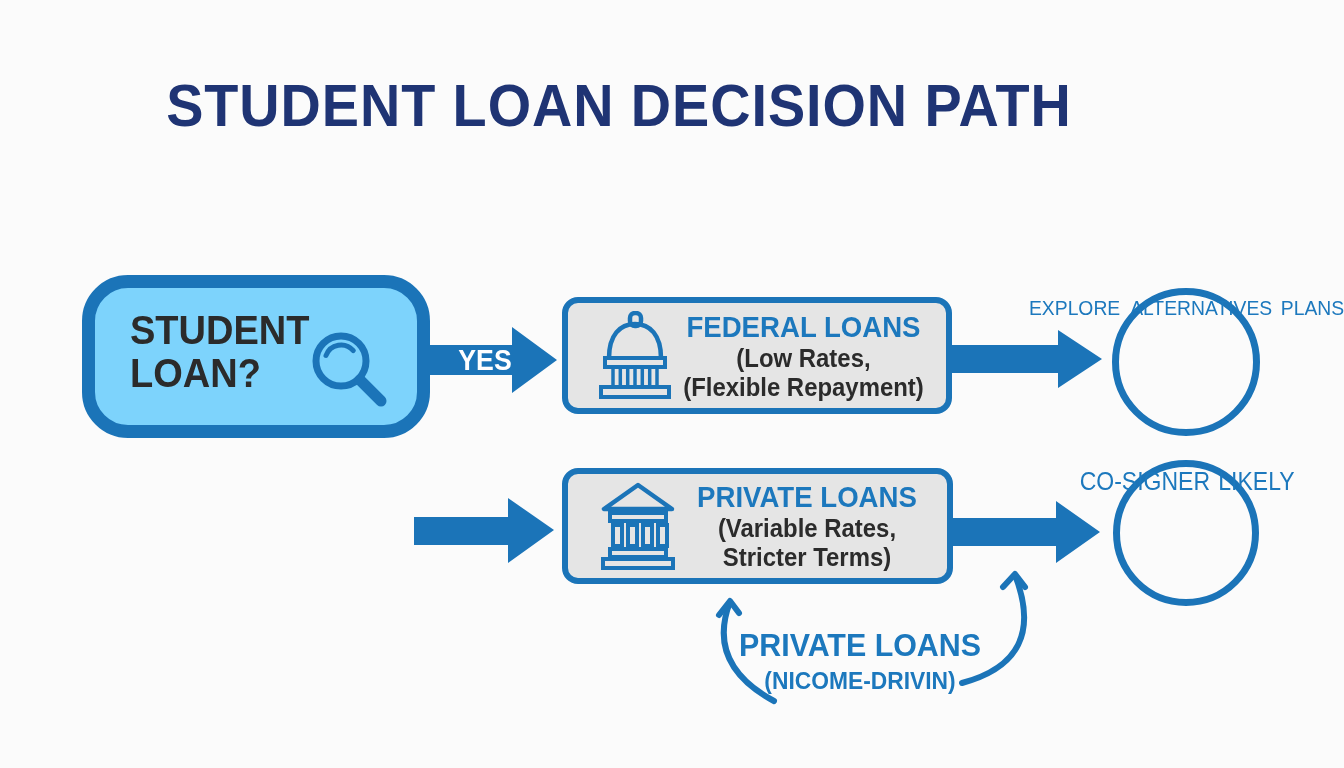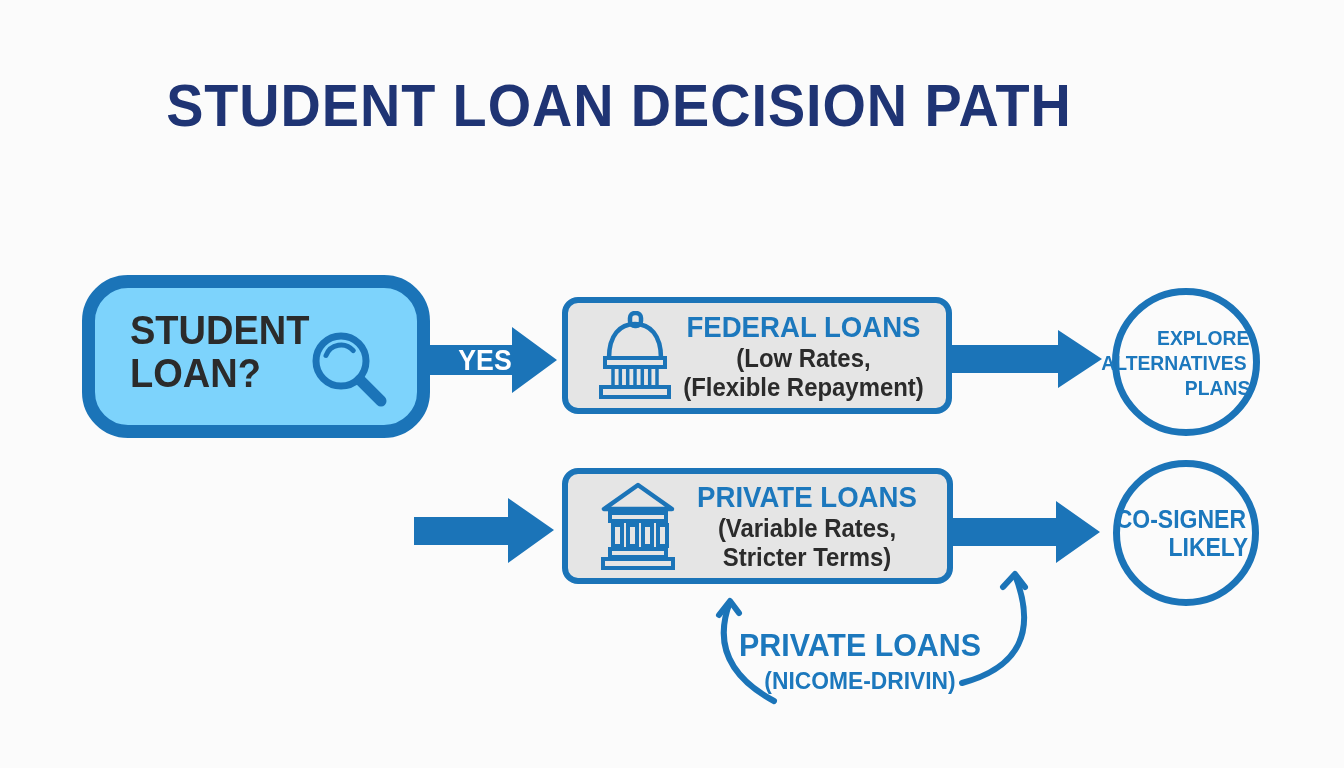--- a/index.html
+++ b/index.html
@@ -38,22 +38,22 @@
   .node-icon { flex:0 0 auto; margin-left:30px; }
   .node-text { flex:1; text-align:center; padding-right:12px; transform:scaleX(0.92); }
   .node-title { font-size:30px; font-weight:700; color:var(--blue_text,#1c78bd); line-height:34px; }
   .node-line  { font-size:26px; font-weight:700; color:var(--dark,#2b2b2b); line-height:29px; }
   .fed-box  { left:562px; top:287px; width:390px; height:117px; }
   .priv-box { left:562px; top:458px; width:391px; height:116px; }
 
   
   .circle {
     border:7px solid var(--blue,#1b74b8); border-radius:50%;
-    display:flex; flex-direction:column; align-items:flex-end; justify-content:center;
-    text-align:center; font-weight:700; color:var(--blue_text,#1c78bd);
+    display:flex; align-items:flex-start; justify-content:center;
+    text-align:center; font-weight:400; color:var(--blue_text,#1c78bd);
   }
   .circle .cl { transform:scaleX(0.92); white-space:nowrap; }
   .explore-circle { left:1112px; top:278px; width:148px; height:148px; font-size:21px; line-height:25px; }
   .cosigner-circle { left:1113px; top:450px; width:146px; height:146px; font-size:25px; line-height:28px; }
   .no-circle { left:296px; top:459px; width:122px; height:122px; border-width:12px; font-size:35px; }
 
   
   .block-arrow svg { display:block; }
   .block-arrow polygon { fill:var(--blue,#1b74b8); }
   .arrow-label {

